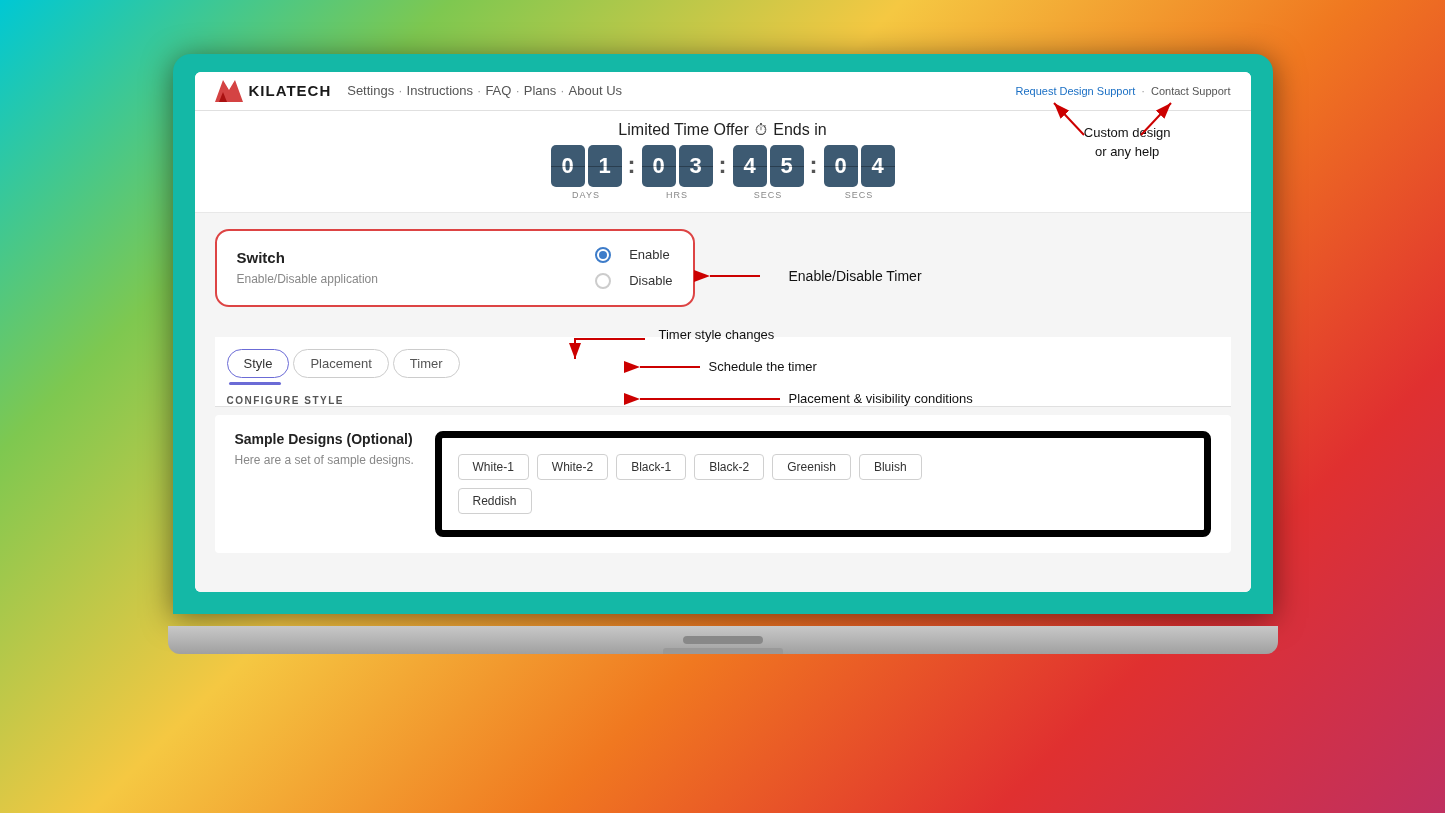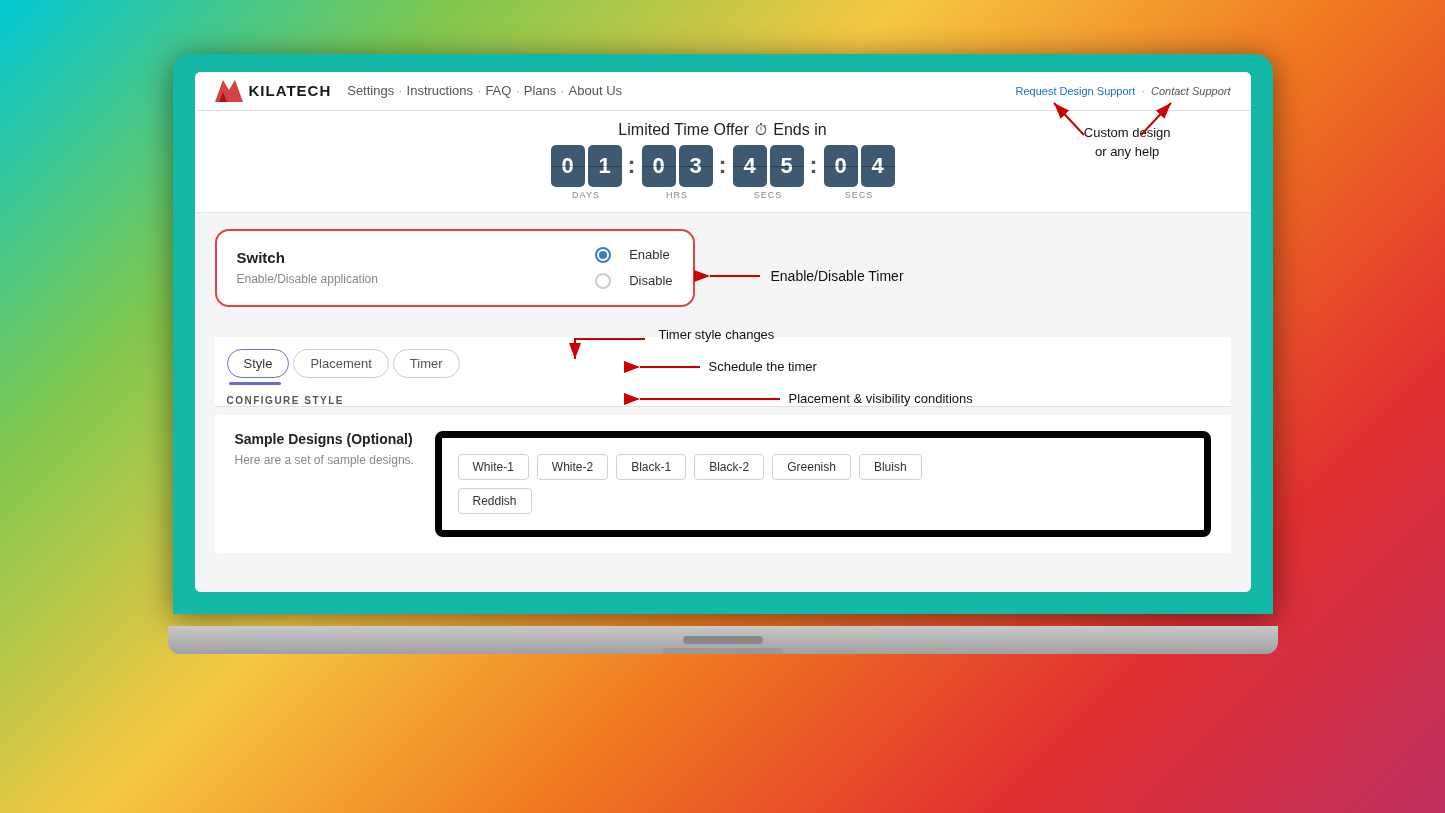--- a/index.html
+++ b/index.html
@@ -133,21 +133,20 @@
 
     .request-support {
       color: #1a6fc4;
       font-weight: 500;
       cursor: pointer;
     }
 
     .contact-support {
       color: #555;
       cursor: pointer;
-      font-style: italic;
     }
 
     
     .timer-banner {
       background: #fff;
       border-bottom: 1px solid #e8e8e8;
       padding: 10px 20px 12px;
       display: flex;
       align-items: center;
       justify-content: center;
@@ -520,21 +519,21 @@
                   <div class="radio-circle selected"></div>
                   <span>Enable</span>
                 </label>
                 <label class="radio-option">
                   <div class="radio-circle"></div>
                   <span>Disable</span>
                 </label>
               </div>
             </div>
 
-            <div style="display:flex; align-items:center; gap:6px; position:relative;">
+            <div style="display:flex; align-items:center; gap:24px; position:relative;">
               <svg width="60" height="30" style="overflow:visible;">
                 <defs>
                     <marker id="ah3" markerWidth="8" markerHeight="6" refX="0" refY="3" orient="auto">
                       <polygon points="8 0, 0 3, 8 6" fill="#cc0000"></polygon>
                     </marker>
                   </defs>
                 <line x1="55" y1="15" x2="5" y2="15" stroke="#cc0000" stroke-width="2" marker-end="url(#ah3)"></line>
               </svg>
               <span style="font-size:14px; color:#111; white-space:nowrap;">Enable/Disable Timer</span>
             </div>

